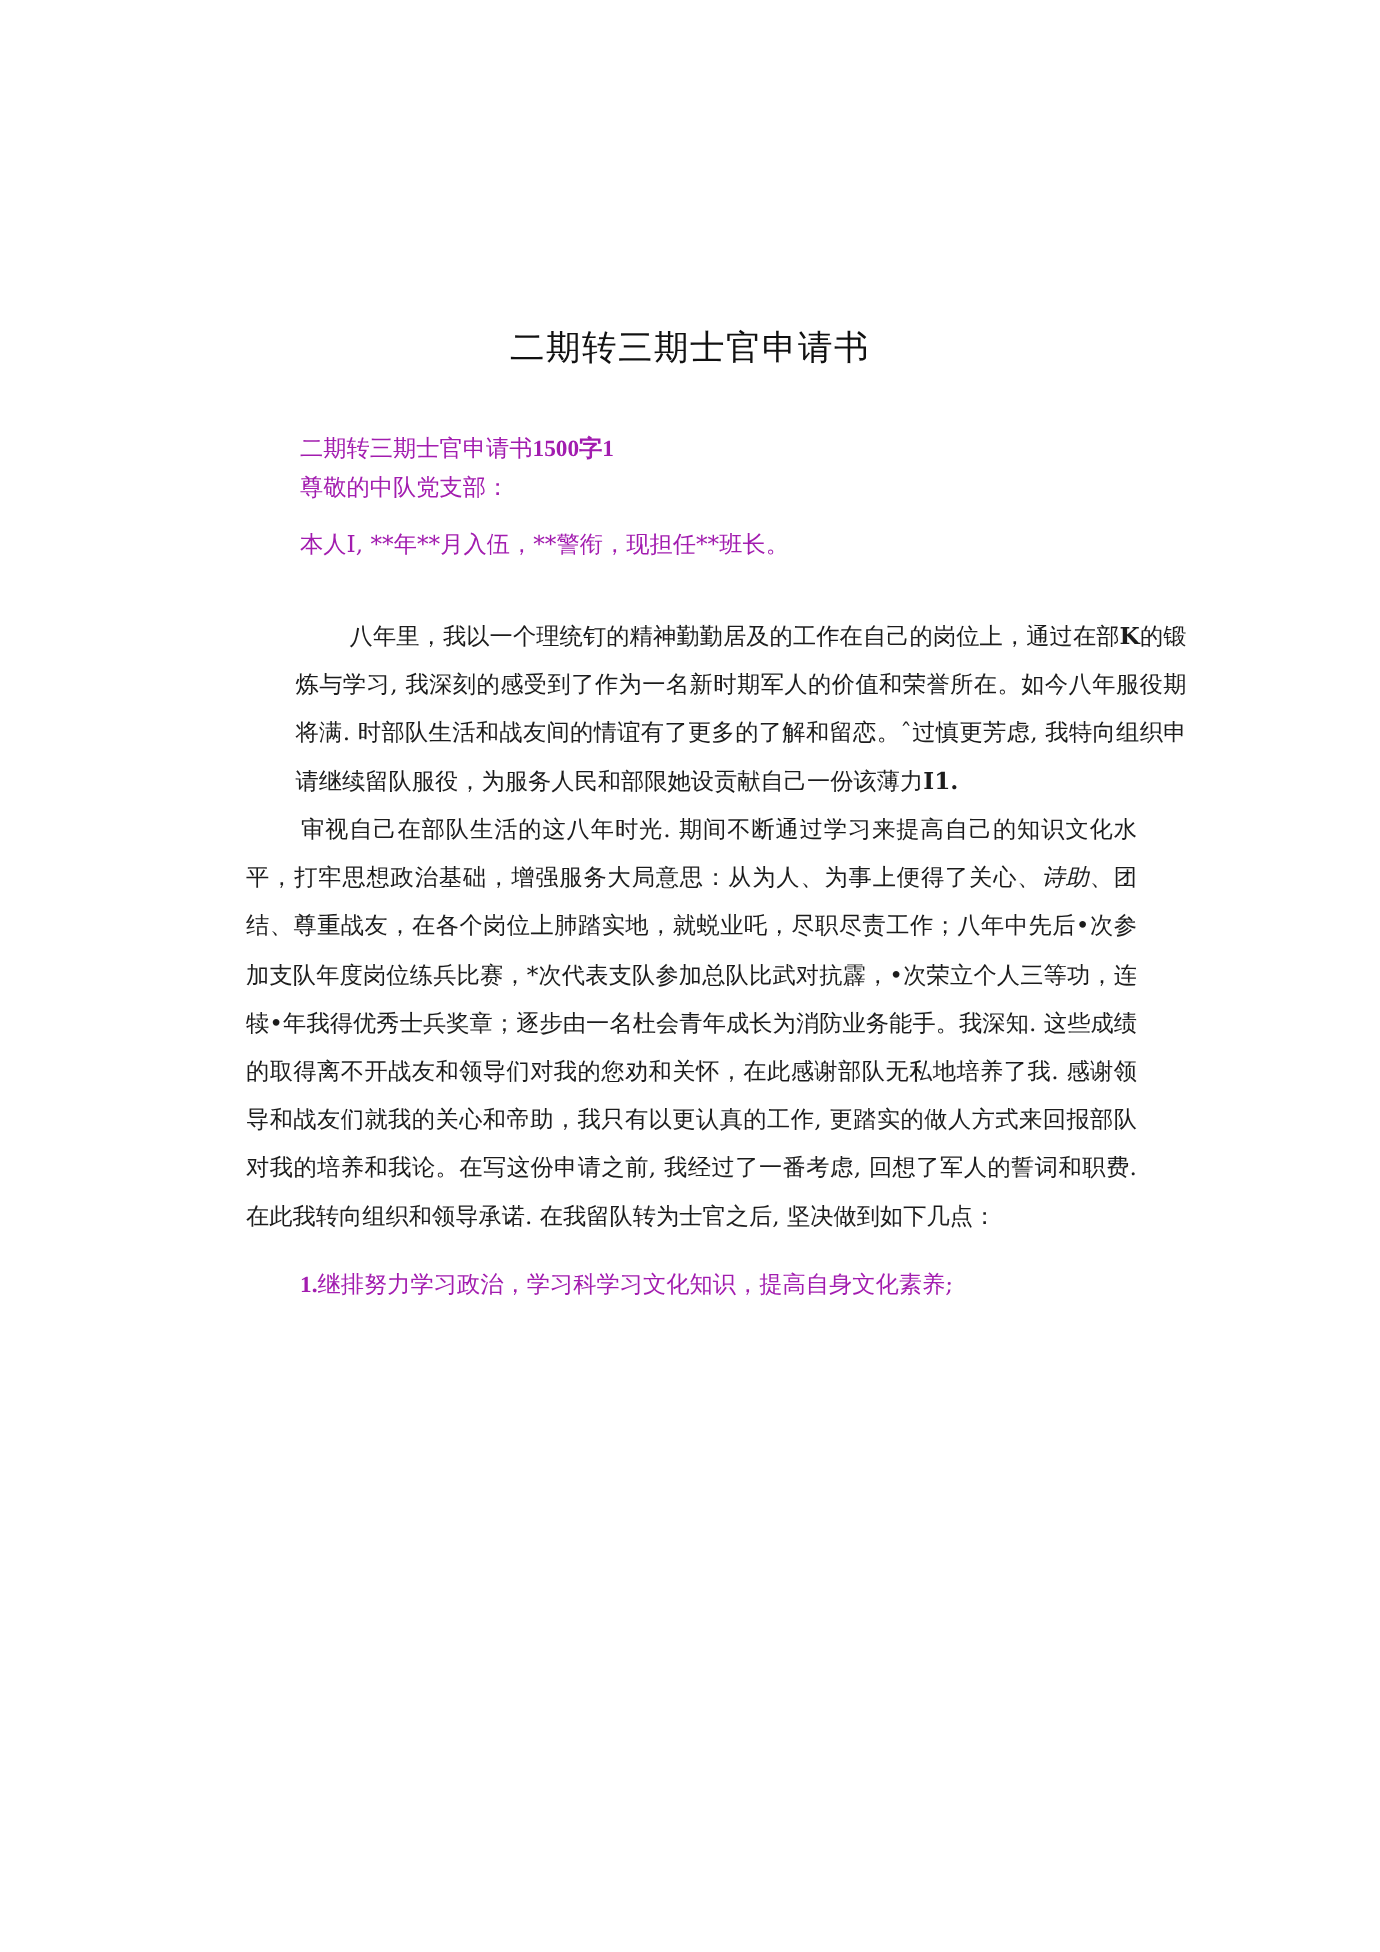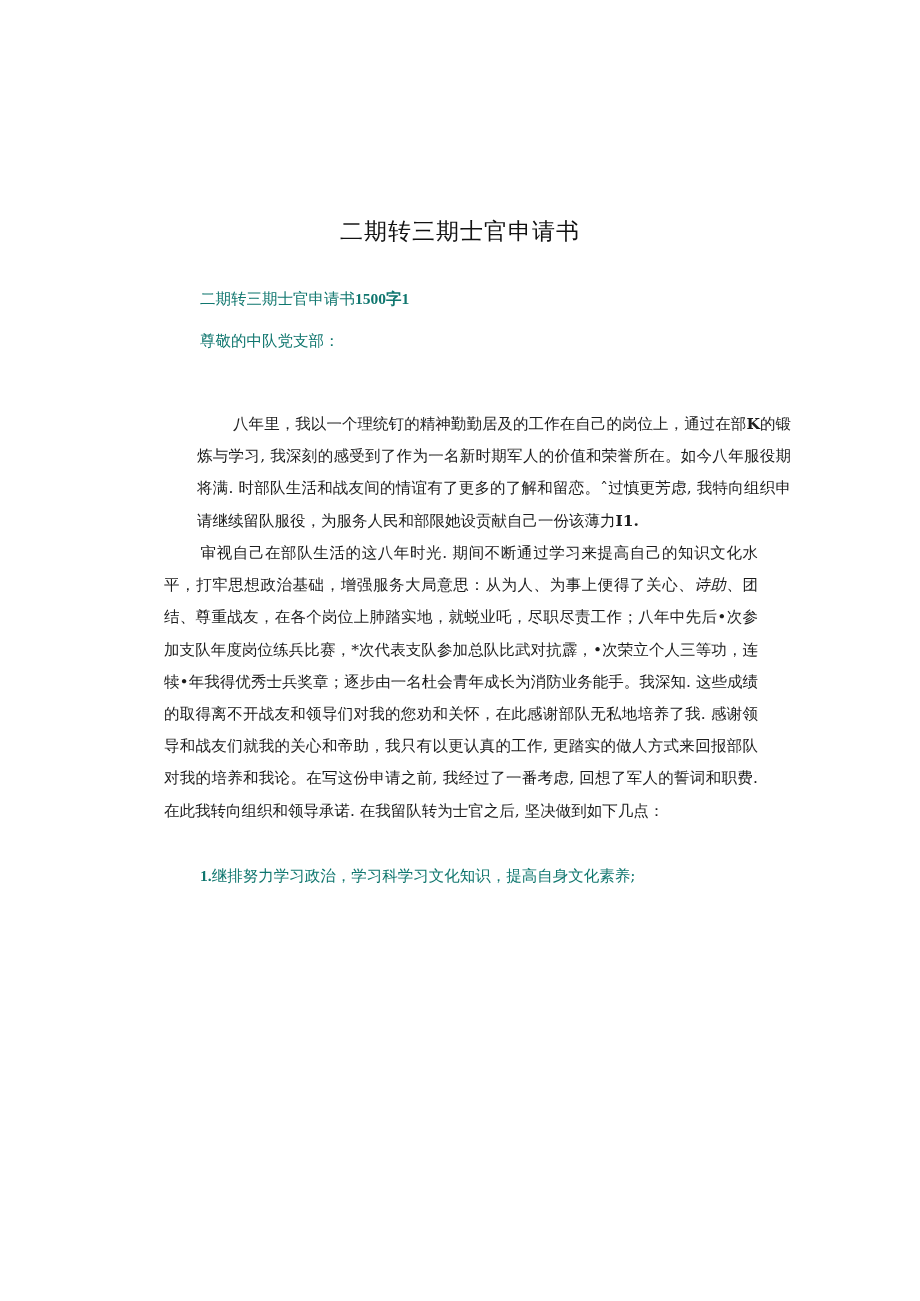--- a/index.html
+++ b/index.html
@@ -2,42 +2,43 @@
 <html><head>
 <meta charset="utf-8">
 <style>
   html, body { margin: 0; padding: 0; background: #ffffff; }
   body { width: 920px; height: 1301px; position: relative; overflow: hidden;
          font-family: "DejaVu Serif", "Liberation Serif", serif; color: #1a1a1a; }
   .page { position: absolute; left: 0; top: 0; width: 800px; height: 1301px; background: #fff; text-decoration: underline; }
   .title { position: absolute; top: 216px; left: 0; width: 920px; text-align: center;
            font-family: "DejaVu Sans", "Liberation Sans", sans-serif; font-size: 23px;
            letter-spacing: 1px; color: #111; }
-  .line { position: absolute; font-size: 15.5px; white-space: nowrap; line-height: 20px; color: #0f766e; }
+  .line { position: absolute; font-size: 15.5px; white-space: nowrap; line-height: 20px; color: #a21caf; }
   .line b { font-family: "Liberation Serif", serif; font-weight: bold; }
   .para { position: absolute; left: 164px; width: 594px; font-size: 15.5px; line-height: 32.2px;
           text-align: justify; text-align-last: left; color: #1c1c1c; }
   .para .ind { display: inline-block; width: 36px; }
 </style>
 </head>
 <body>
 
 <div class="page">
 
   <div class="title">二期转三期士官申请书</div>
 
   <div class="line" style="left:200px; top:289px;">
     <span>二期转三期士官申请书</span><b>1500字1</b>
   </div>
 
-  <div class="line" style="left:200px; top:331px;">尊敬的中队党支部：</div>
+  <div class="line" style="left:200px; top:315px;">尊敬的中队党支部：</div>
 
+  <div class="line" style="left:200px; top:353px;">本人I, **年**月入伍，**警衔，现担任**班长。</div>
 
 
   <div class="para" style="top:408px;margin-left:33px;"><span class="ind"></span><span>八年里，我以一个理统钉的精神勤勤居及的工作在自己的岗位上，通过在部</span><b>K</b><span>的锻炼与学习, 我深刻的感受到了作为一名新时期军人的价值和荣誉所在。如今八年服役期将满. 时部队生活和战友间的情谊有了更多的了解和留恋。ˆ过慎更芳虑, 我特向组织申请继续留队服役，为服务人民和部限她设贡献自己一份该薄力</span><b>I1.</b></div>
 
   <div class="para" style="top:537px;"><span class="ind"></span><span>审视自己在部队生活的这八年时光. 期间不断通过学习来提高自己的知识文化水平，打牢思想政治基础，增强服务大局意思：从为人、为事上便得了关心、</span><i>诗助</i><span>、团结、尊重战友，在各个岗位上肺踏实地，就蜕业吒，尽职尽责工作；八年中先后•次参加支队年度岗位练兵比赛，*次代表支队参加总队比武对抗霹，•次荣立个人三等功，连犊•年我得优秀士兵奖章；逐步由一名杜会青年成长为消防业务能手。我深知. 这些成绩的取得离不开战友和领导们对我的您劝和关怀，在此感谢部队无私地培养了我. 感谢领导和战友们就我的关心和帝助，我只有以更认真的工作, 更踏实的做人方式来回报部队对我的培养和我论。在写这份申请之前, 我经过了一番考虑, 回想了军人的誓词和职费. 在此我转向组织和领导承诺. 在我留队转为士官之后, 坚决做到如下几点：</span></div>
 
-  <div class="line" style="left:200px; top:866px;text-align:center;">
+  <div class="line" style="left:200px; top:846px;text-align:center;">
     <b>1.</b><span>继排努力学习政治，学习科学习文化知识，提高自身文化素养;</span>
   </div>
 
 </div>
 
 </body></html>

